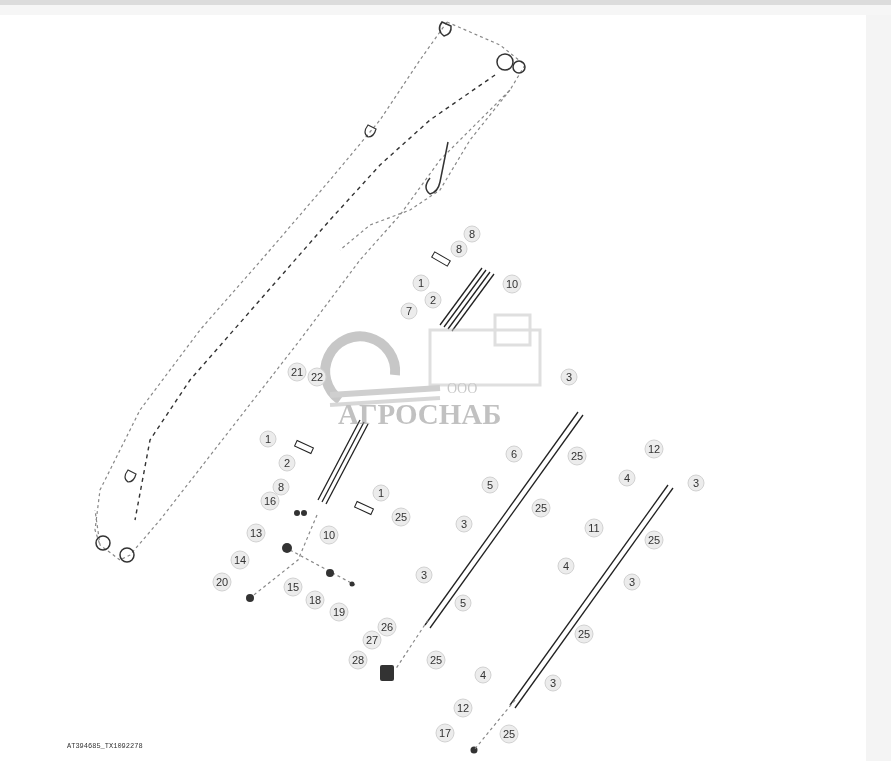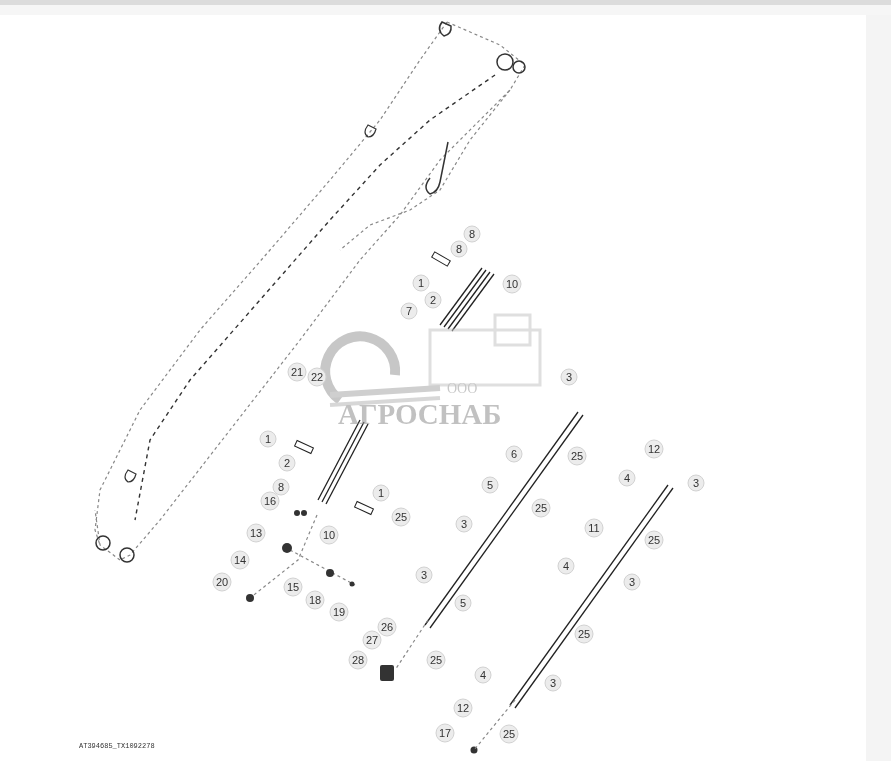--- a/index.html
+++ b/index.html
@@ -9,21 +9,21 @@
   .topband { position:absolute; left:0; top:5px; width:891px; height:10px; background:#f6f6f6; }
   .card { position:absolute; left:0; top:15px; width:866px; height:746px; background:#ffffff; }
   .gutter { position:absolute; left:866px; top:15px; width:25px; height:746px; background:#f4f4f4; }
   svg.diagram { position:absolute; left:0; top:0; }
   .callout circle { fill:#ececec; stroke:#d2d2d2; stroke-width:1; }
   .callout text { font-family:"Liberation Sans", sans-serif; font-size:11px; fill:#333; text-anchor:middle; dominant-baseline:central; }
   .dash { stroke:#888; stroke-width:1.2; stroke-dasharray:3 3; fill:none; }
   .dashdark { stroke:#333; stroke-width:1.4; stroke-dasharray:4 4; fill:none; }
   .rod { stroke:#222; stroke-width:1.3; fill:none; }
   .part { fill:#333; }
-  .figcode { position:absolute; left:67px; top:742px; font-family:"Liberation Mono", monospace; font-size:7px; color:#333;margin-left:12px; }
+  .figcode { position:absolute; left:67px; top:742px; font-family:"Liberation Mono", monospace; font-size:7px; color:#333; }
   .wm-ooo { font-family:"Liberation Serif", serif; font-size:14px; fill:#9a9a9a; }
   .wm-name { font-family:"Liberation Serif", serif; font-size:29px; fill:#8f8f8f; font-weight:bold; }
 </style>
 </head>
 <body>
 
 <div class="topbar"></div>
 <div class="topband"></div>
 <div class="card"></div>
 <div class="gutter"></div>

